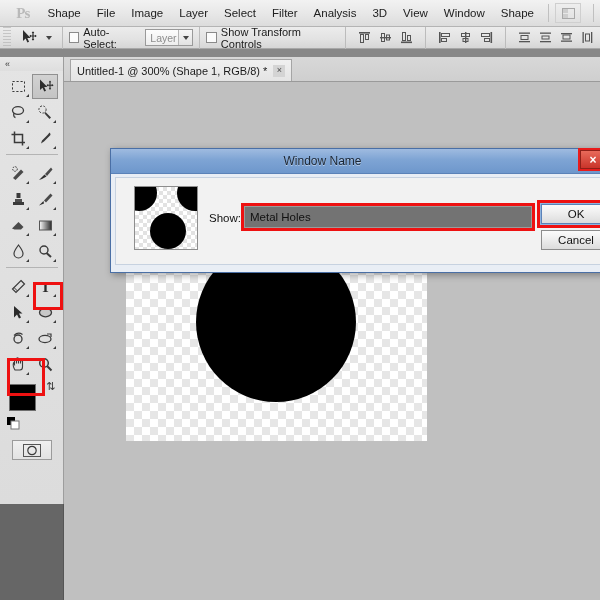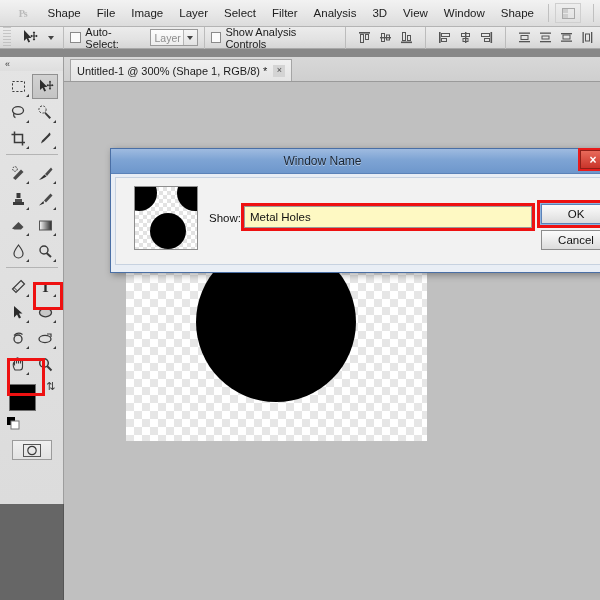--- a/index.html
+++ b/index.html
@@ -17,21 +17,21 @@
   .menubar {
     position: absolute; left: 0; top: 0; width: 600px; height: 27px;
     background: linear-gradient(180deg,#f2f2f2 0%, #e8e8e8 50%, #dcdcdc 100%);
     border-bottom: 1px solid #b4b4b4;
     display: flex; align-items: center;
   }
   .ps-logo {
     width: 34px; height: 20px; margin-left: 6px;
     display: flex; align-items: center; justify-content: center;
     font-family: "Liberation Serif", serif;
-    font-size: 10px; font-weight: bold; color: #b9b9b9;
+    font-size: 15px; font-weight: bold; color: #b9b9b9;
     letter-spacing: -1px;
   }
   .menu-item {
     padding: 3px 8px; font-size: 11.5px; color: #202020; cursor: default;
     white-space: nowrap;
   }
   .menubar-right {
     margin-left: auto; display: flex; align-items: center; height: 100%;
   }
   .menubar-sep {
@@ -242,21 +242,21 @@
   .tb-tr { left: 42px; top: -12px; width: 36px; height: 36px; }
   .tb-c  { left: 15px; top: 26px; width: 36px; height: 36px; }
   .name-label {
     position: absolute; left: 93px; top: 34px; font-size: 11.5px; color:#111;
   }
   .name-field-wrap {
     position: absolute; left: 128px; top: 28px; width: 288px; height: 22px;
   }
   .name-field {
     width: 100%; height: 100%;
-    background: #fef9c3; border: 1px solid #9a9a9a;
+    background: #737373; border: 1px solid #9a9a9a;
     display: flex; align-items: center; padding-left: 5px;
     font-size: 11.5px; color: #111;
   }
   .hl-red {
     position: absolute; border: 3px solid #ee1111; pointer-events:none;
   }
   .hl-name { left: 125px; top: 25px; width: 294px; height: 28px; }
   .btn {
     position: absolute; left: 425px; width: 70px; height: 20px;
     background: linear-gradient(180deg,#fbfbfb 0%, #ededed 48%, #dcdcdc 100%);
@@ -317,21 +317,21 @@
   <span class="chk"></span>
   <span class="opt-label">Auto-Select:</span>
   <div class="mini-select">
     <span>Layer</span>
     <span class="sel-arrow">
         <span class="caret-down"></span>
       </span>
   </div>
   <div class="opt-div"></div>
   <span class="chk"></span>
-  <span class="opt-label">Show Analysis Controls</span>
+  <span class="opt-label">Show Transform Controls</span>
   <div class="opt-div"></div>
   <div class="align-group">
     <div class="align-btn">
       <svg width="15" height="15" viewBox="0 0 15 15">
           <rect x="2" y="2" width="11" height="1.6" fill="#555"></rect>
           <rect x="3.5" y="4.5" width="3" height="8" fill="none" stroke="#555"></rect>
           <rect x="8.5" y="4.5" width="3" height="5" fill="none" stroke="#555"></rect>
         </svg>
     </div>
     <div class="align-btn">

